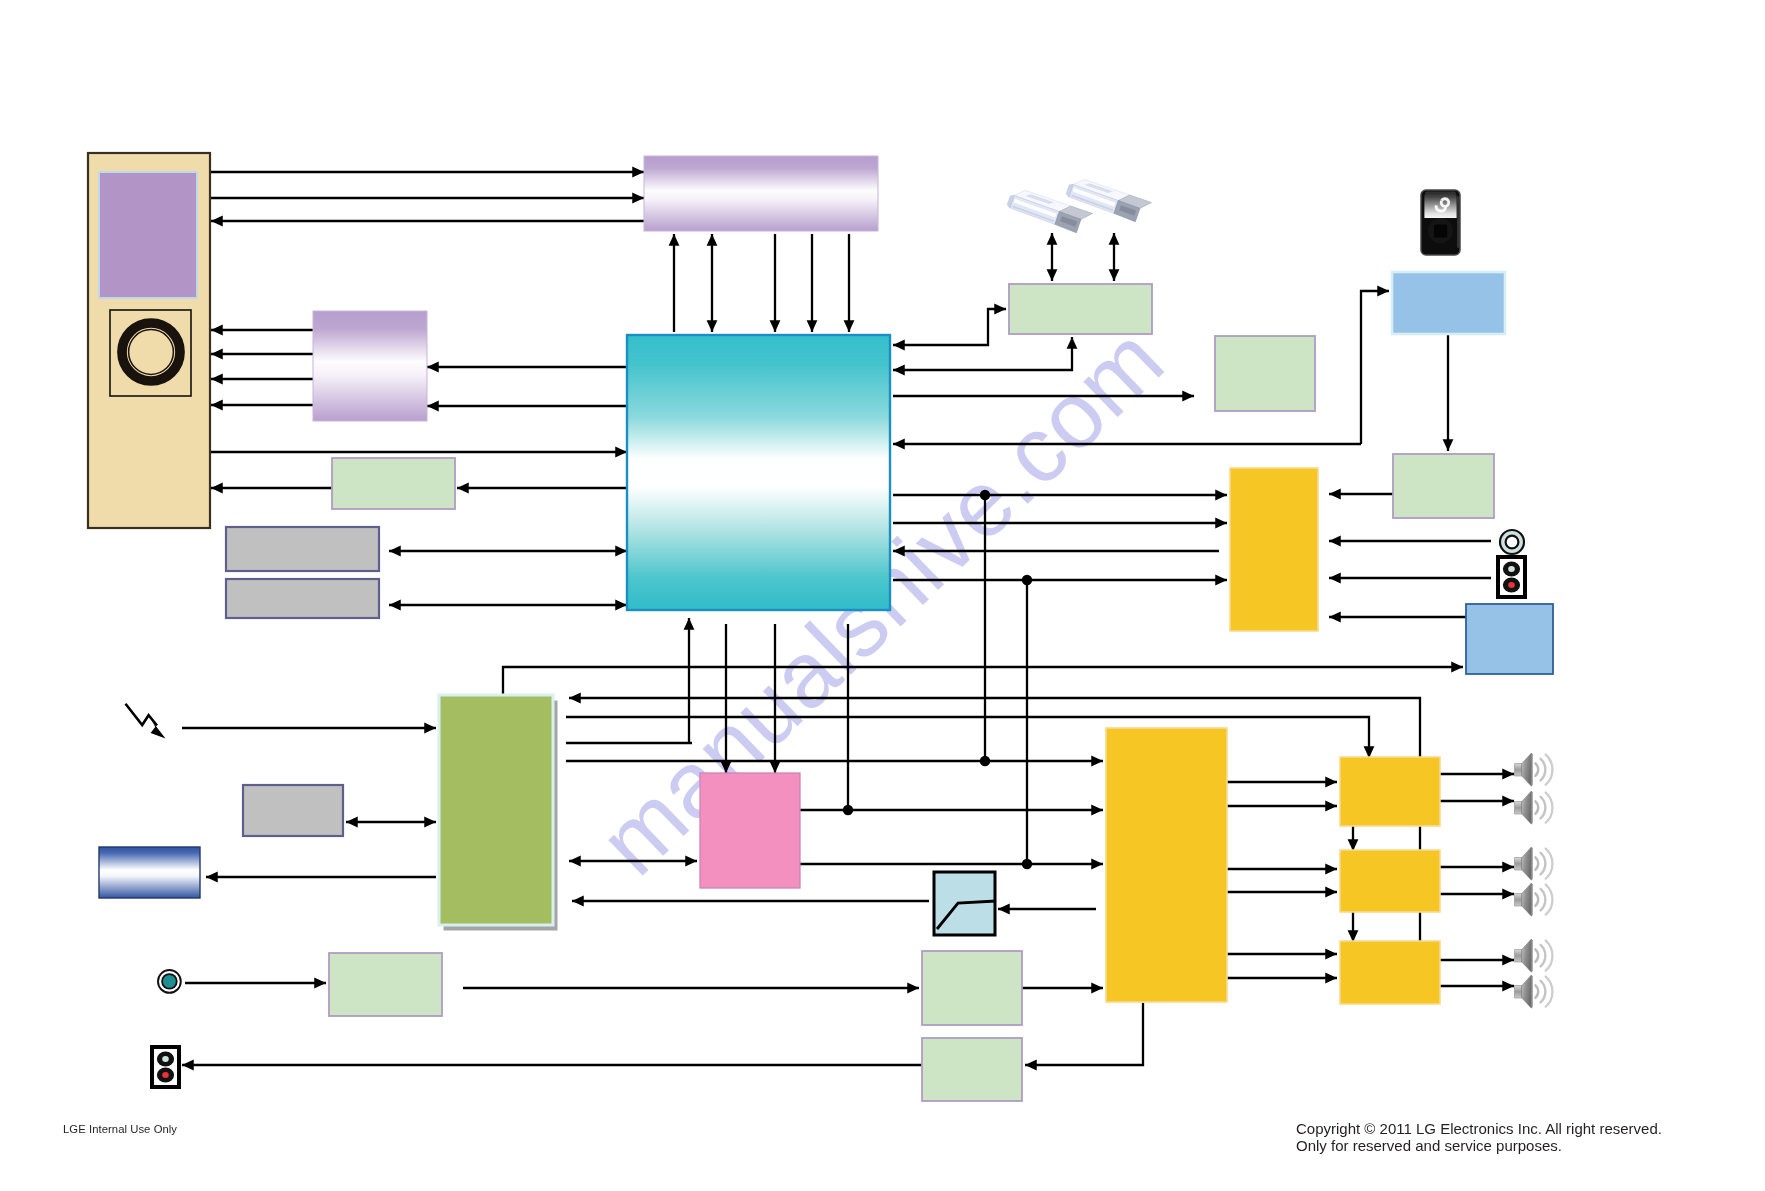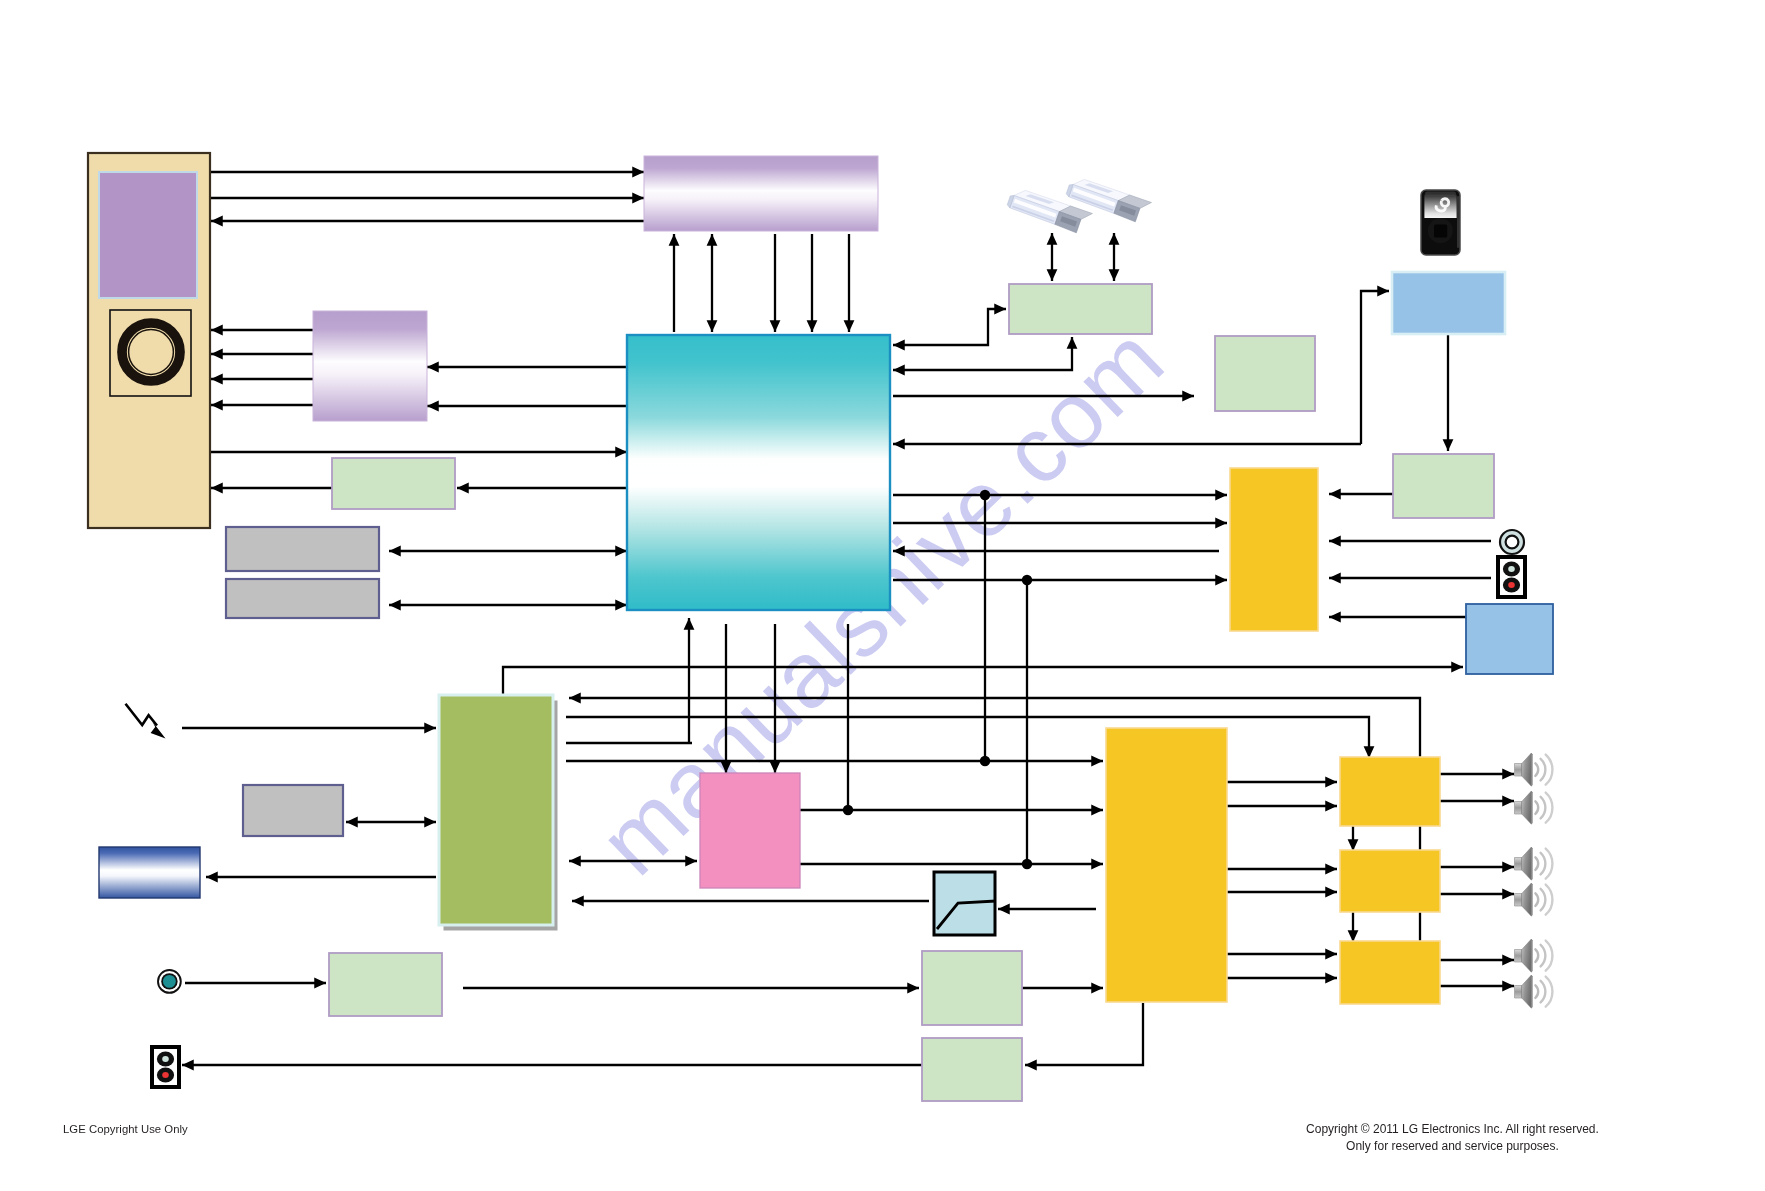--- a/index.html
+++ b/index.html
@@ -4,22 +4,22 @@
 <title>System Block Diagram</title>
 <style>
   html,body{margin:0;padding:0;background:#ffffff;}
   body{width:1765px;height:1191px;position:relative;overflow:hidden;
        font-family:"Liberation Sans",sans-serif;-webkit-font-smoothing:antialiased;}
   #stage{position:absolute;left:0;top:0;width:1765px;height:1191px;background:#fff;}
   svg.layer{position:absolute;left:0;top:0;width:1765px;height:1191px;overflow:visible;}
   #wm{z-index:1;}
   #diagram{z-index:2;}
   .footl{position:absolute;left:63px;top:1123px;font-size:11.3px;color:#231f20;letter-spacing:.05px;}
-  .footr{position:absolute;left:1262px;top:1121px;width:381px;font-size:12px;color:#231f20;
-         text-align:center;line-height:16.5px;}
+  .footr{position:absolute;left:1296px;top:1121px;width:381px;font-size:15px;color:#231f20;
+         text-align:left;line-height:16.5px;}
 </style>
 </head>
 <body>
 
 <div id="stage">
 
 <svg id="wm" class="layer" viewBox="0 0 1765 1191">
   <text id="wm-text" x="638" y="880" font-size="93" fill="#ccccf2" opacity="1" font-family="Liberation Sans, sans-serif" letter-spacing="1" transform="rotate(-44 638 880)" text-anchor="start">manualshive.com</text>
 </svg>
 
@@ -290,18 +290,18 @@
           <path d="M3.5,11.5 h7.5 v12.5 h-7.5 z" fill="url(#gSpkBack)" stroke="#9a9a9a" stroke-width="0.7"></path>
           <path d="M10.6,11.8 L20.4,1.0 L20.4,34.2 L10.6,23.8 z" fill="url(#gSpkCone)" stroke="#6e6e6e" stroke-width="0.5"></path>
           <path d="M20.4,1.0 L21.6,2.2 L21.6,33.0 L20.4,34.2 z" fill="#787878"></path>
           <path d="M24.4,11.3 a8.5,8.5 0 0 1 0,12.6" fill="none" stroke="#bbb" stroke-width="2.4" stroke-linecap="round"></path>
           <path d="M29.6,6.8 a14.6,14.6 0 0 1 0,21.6" fill="none" stroke="#c4c4c4" stroke-width="2.4" stroke-linecap="round"></path>
           <path d="M34.7,2.6 a20.2,20.2 0 0 1 0,30.1" fill="none" stroke="#cecece" stroke-width="2.4" stroke-linecap="round"></path>
         </g>
       </g>
 </svg>
 
-<div class="footl">LGE Copyright Use Only</div>
+<div class="footl">LGE Internal Use Only</div>
 <div class="footr">
   <div>Copyright © 2011 LG Electronics Inc. All right reserved.</div>
   <div>Only for reserved and service purposes.</div>
 </div>
 </div>
 
 </body></html>

